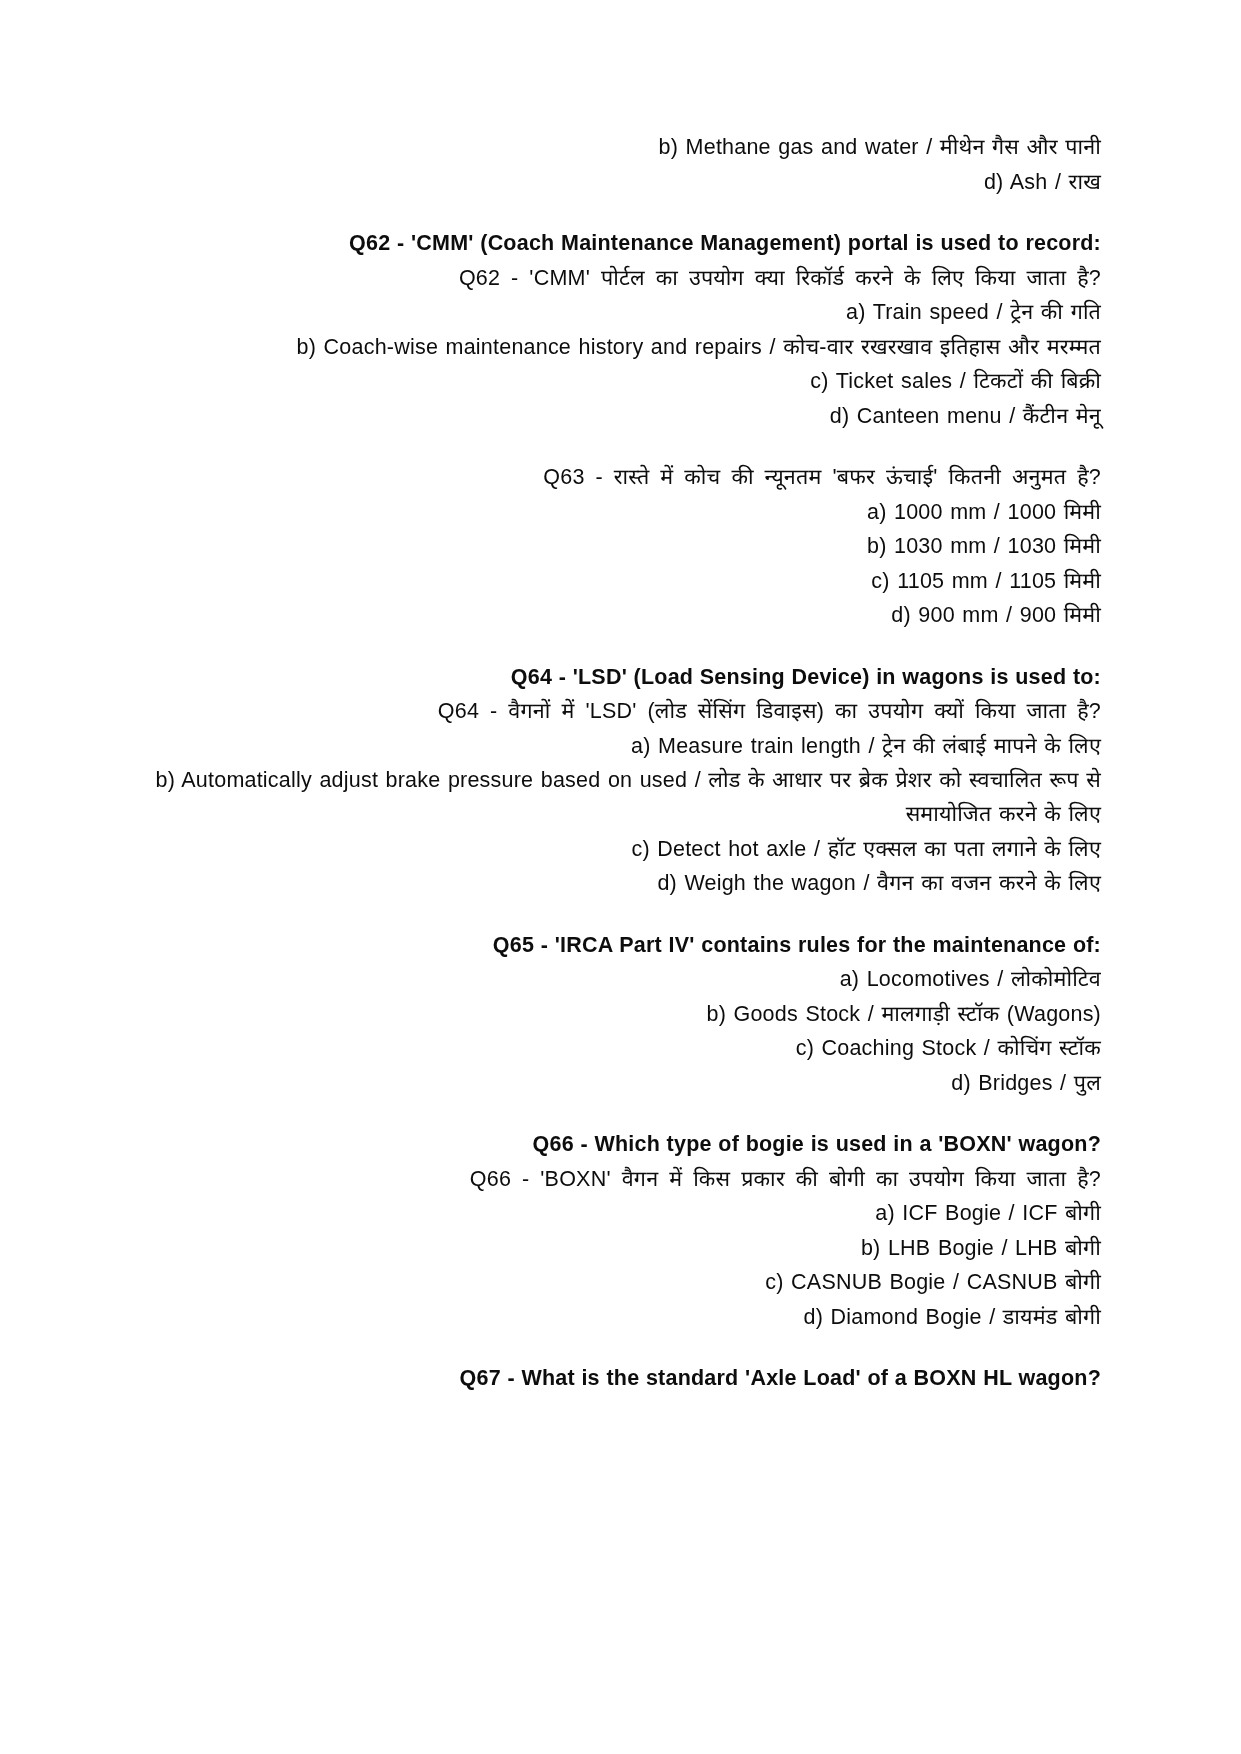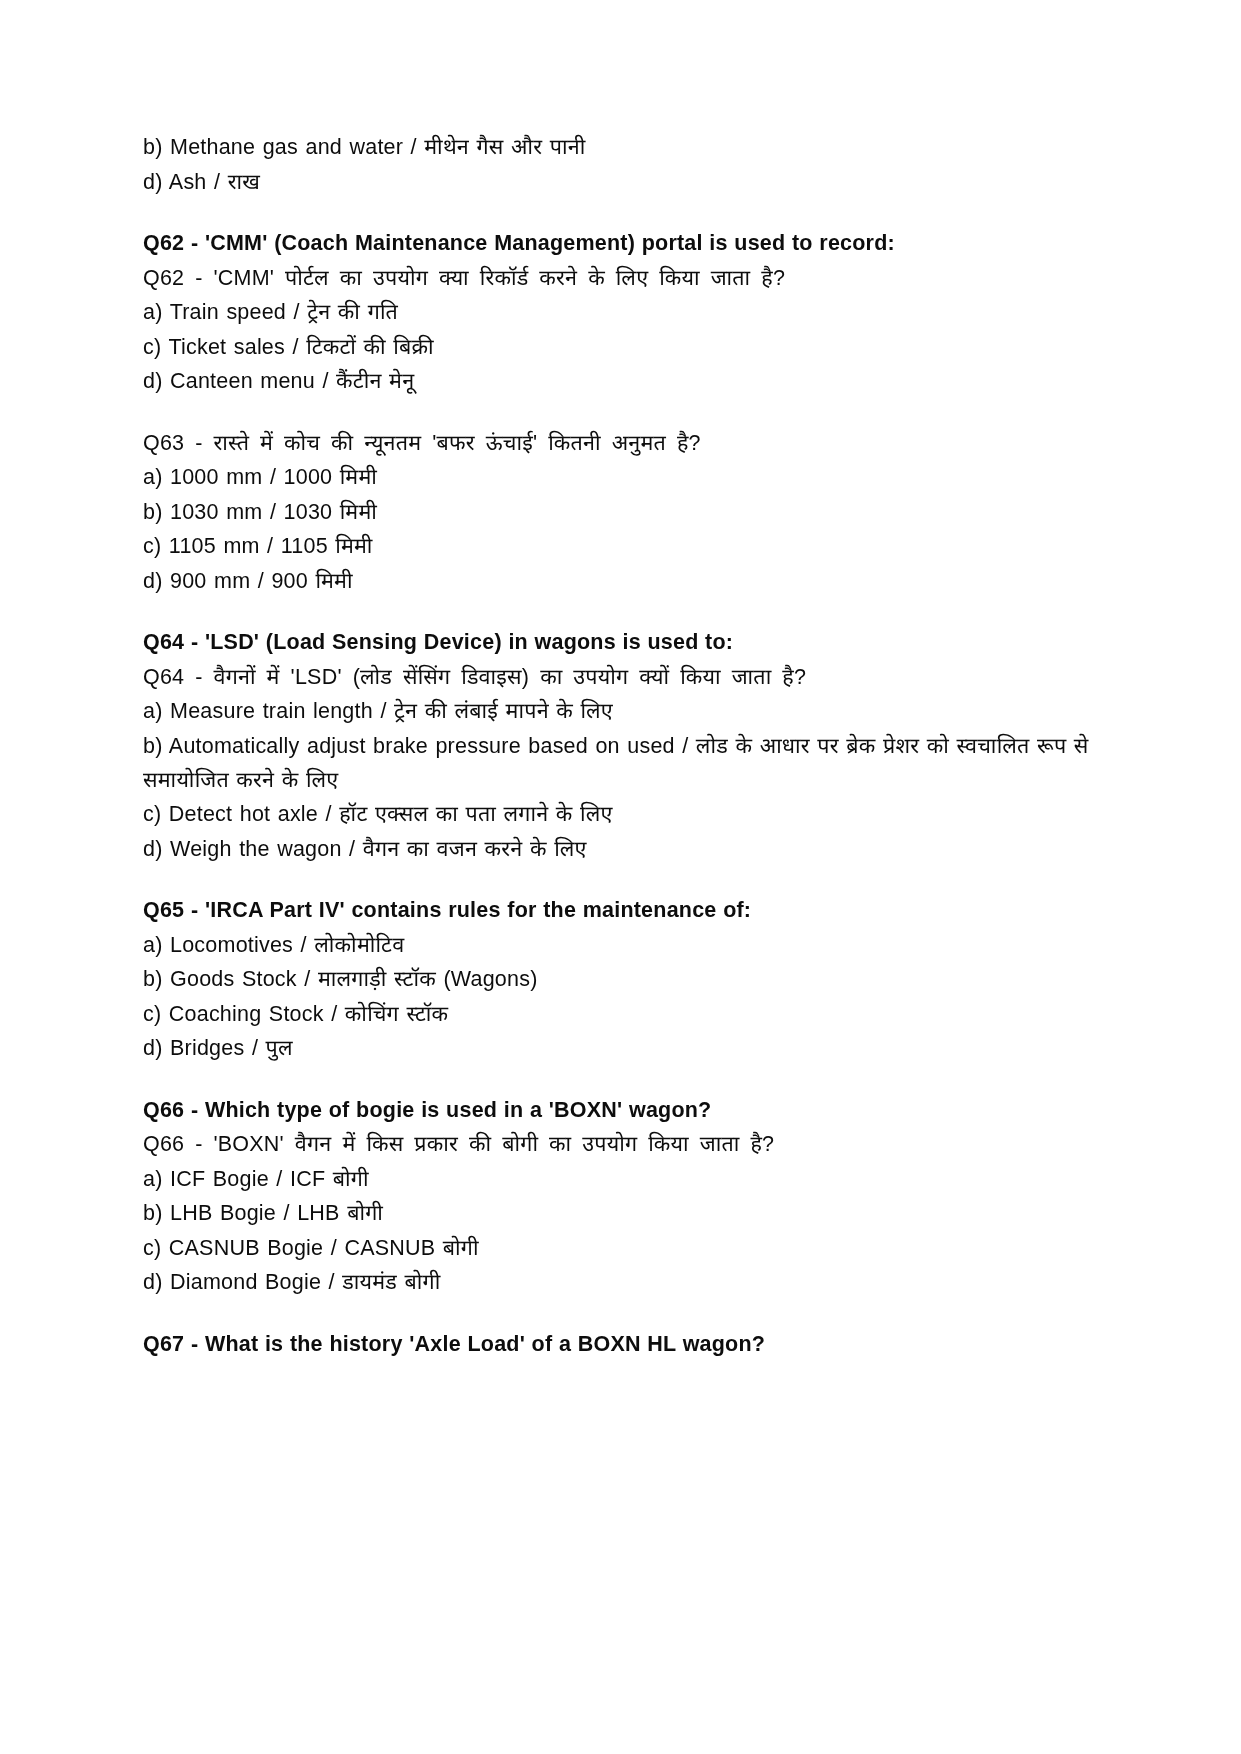--- a/index.html
+++ b/index.html
@@ -13,20 +13,21 @@
   }
   .page {
     position: relative;
     width: 1241px;
     height: 1754px;
     margin: 0 auto;
     background: #ffffff;
     box-sizing: border-box;
     padding: 130px 140px 12px 143px;
     overflow: hidden;
+    text-align: right;
   }
   .content {
     width: 958px;
   }
   .line {
     font-size: 21.5px;
     line-height: 34px;
     letter-spacing: 0.01em;
     color: #0d0d0d;
     margin: 0 0 0.5px 0;
@@ -63,20 +64,21 @@
       <p class="line opt opt-hi-space">b) Methane gas and water / मीथेन गैस और पानी</p>
       <p class="line opt opt-hi-space">d) Ash / राख</p>
     </div>
 
     <div class="gap"></div>
 
     <div class="block">
       <p class="line q">Q62 - 'CMM' (Coach Maintenance Management) portal is used to record:</p>
       <p class="line q-hi">Q62 - 'CMM' पोर्टल का उपयोग क्या रिकॉर्ड करने के लिए किया जाता है?</p>
       <p class="line opt opt-hi-space">a) Train speed / ट्रेन की गति</p>
+      <p class="line opt opt-hi-space">b) Coach-wise maintenance history and repairs / कोच-वार रखरखाव इतिहास और मरम्मत</p>
       <p class="line opt opt-hi-space">c) Ticket sales / टिकटों की बिक्री</p>
       <p class="line opt opt-hi-space">d) Canteen menu / कैंटीन मेनू</p>
     </div>
 
     <div class="gap"></div>
 
     <div class="block">
       <p class="line q-hi">Q63 - रास्ते में कोच की न्यूनतम 'बफर ऊंचाई' कितनी अनुमत है?</p>
       <p class="line opt opt-hi-space">a) 1000 mm / 1000 मिमी</p>
       <p class="line opt opt-hi-space">b) 1030 mm / 1030 मिमी</p>
@@ -112,17 +114,17 @@
       <p class="line q-hi">Q66 - 'BOXN' वैगन में किस प्रकार की बोगी का उपयोग किया जाता है?</p>
       <p class="line opt opt-hi-space">a) ICF Bogie / ICF बोगी</p>
       <p class="line opt opt-hi-space">b) LHB Bogie / LHB बोगी</p>
       <p class="line opt opt-hi-space">c) CASNUB Bogie / CASNUB बोगी</p>
       <p class="line opt opt-hi-space">d) Diamond Bogie / डायमंड बोगी</p>
     </div>
 
     <div class="gap"></div>
 
     <div class="block">
-      <p class="line q">Q67 - What is the history 'Axle Load' of a BOXN HL wagon?</p>
+      <p class="line q">Q67 - What is the standard 'Axle Load' of a BOXN HL wagon?</p>
     </div>
 
   </div>
 </div>
 
 </body></html>

